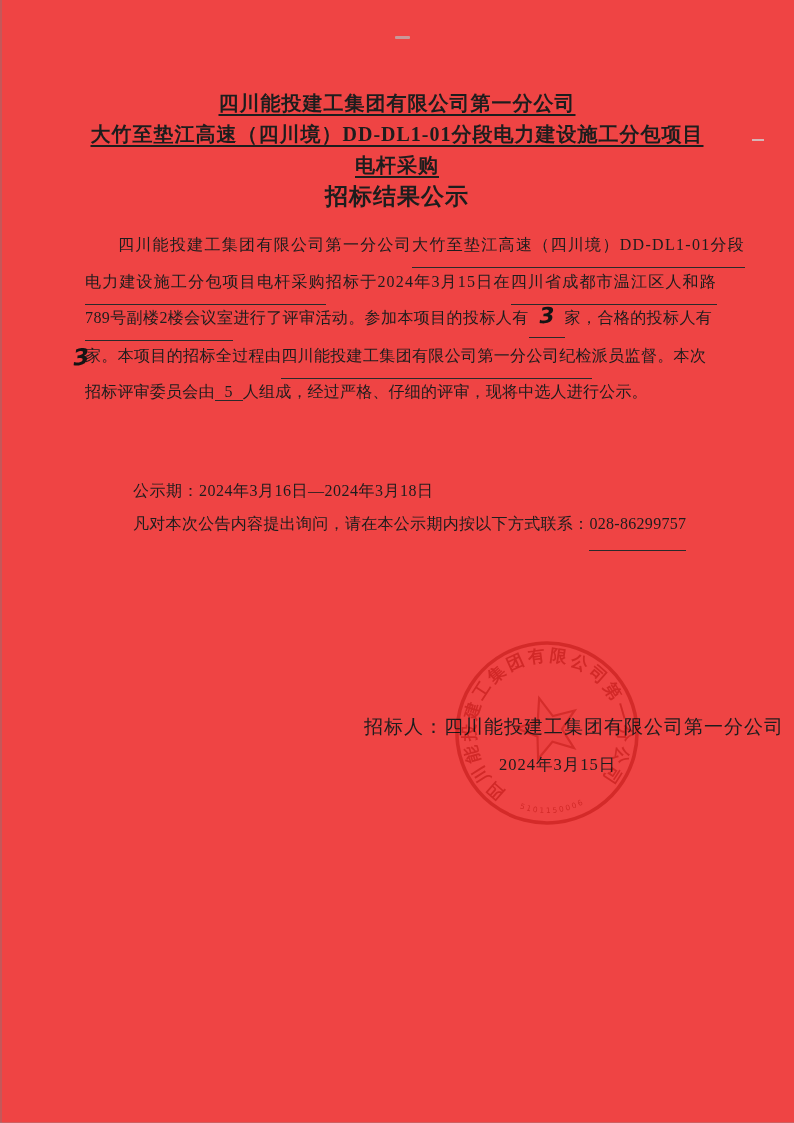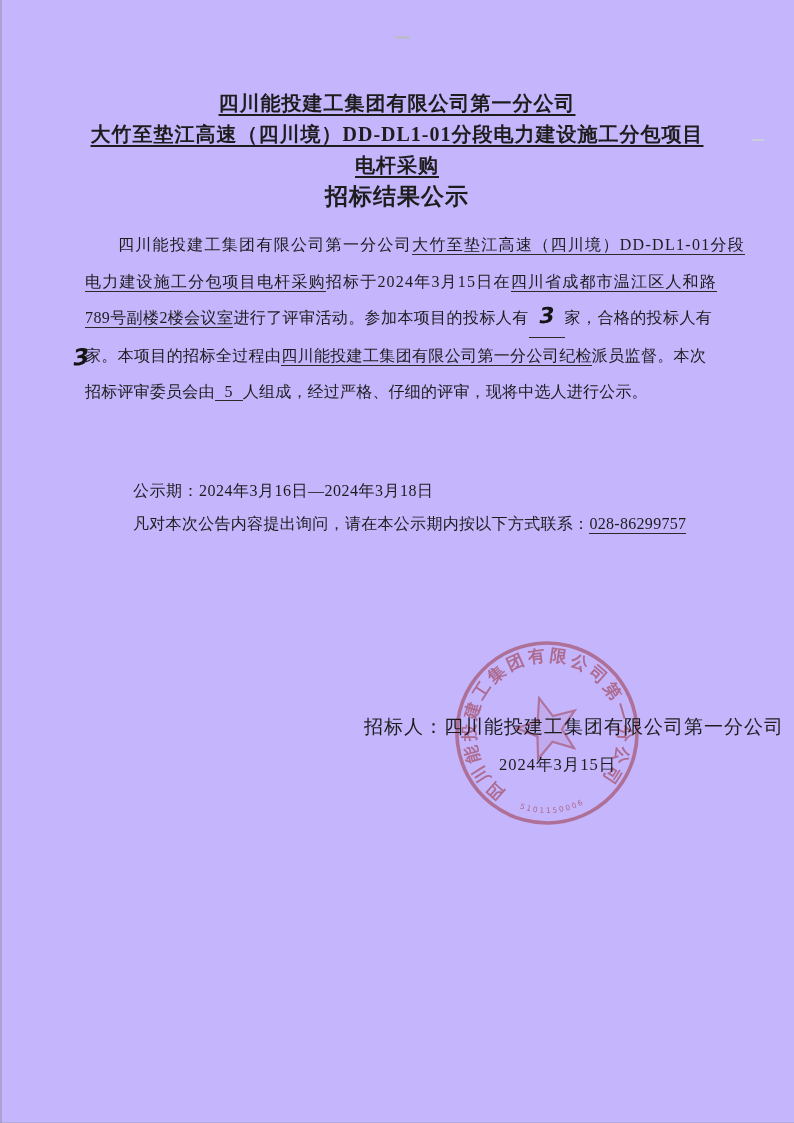--- a/index.html
+++ b/index.html
@@ -1,40 +1,40 @@
 <!DOCTYPE html>
 <html><head>
 <meta charset="utf-8">
 <style>
   html,body{margin:0;padding:0;background:#ffffff;}
   .page{
     position:relative;
     width:794px;height:1123px;
     margin:0 auto;
-    background:#c4b5fd;
+    background:#ef4444;
     overflow:hidden;
     font-family:"Liberation Serif","DejaVu Serif",serif;
     color:#1d1d1d;
   }
   
   .edge-left{position:absolute;left:0;top:0;width:2px;height:100%;background:rgba(120,125,128,.35);}
   .edge-bottom{position:absolute;left:0;bottom:0;width:100%;height:1px;background:rgba(150,150,150,.35);}
   .speck-top{position:absolute;left:395px;top:36px;width:15px;height:3px;background:#b9bcbd;opacity:.7;border-radius:1px;}
   .speck-right{position:absolute;left:752px;top:139px;width:12px;height:2px;background:#cfd2d3;opacity:.8;}
 
   
   .titles{position:absolute;left:0;top:88px;width:100%;text-align:center;}
   .title-line{font-size:20px;font-weight:bold;line-height:31px;letter-spacing:1px;}
   .title-line.u{text-decoration:underline;text-underline-offset:4px;text-decoration-thickness:1.5px;}
   .title-line.sub{font-weight:600;font-size:23px;text-decoration:none;}
 
   
   .body-par{position:absolute;left:85px;top:227px;width:640px;font-size:16px;}
   .bline{line-height:36.5px;white-space:nowrap;}
-  .bline .u{border-bottom:1px solid #2a2a2a;padding-bottom:1px;}
+  .bline .u{border-bottom:1px solid #2a2a2a;padding-bottom:14px;}
   .ls13{letter-spacing:1.3px;} .ls12{letter-spacing:1.2px;}
   .ls04{letter-spacing:0.4px;} .ls03{letter-spacing:0.35px;} .ls02{letter-spacing:0.2px;}
   .indent{display:inline-block;width:33px;}
   .blank3{display:inline-block;width:36px;border-bottom:1px solid #2a2a2a;text-align:center;vertical-align:baseline;}
   .hand{
     font-family:"DejaVu Sans",sans-serif;
     font-weight:bold;color:#141414;
     display:inline-block;
     transform:skewX(-12deg) rotate(-4deg);
   }
@@ -46,21 +46,21 @@
   .winner{position:absolute;left:133px;top:441px;font-size:16px;white-space:nowrap;}
   .winner-name{
     display:inline-block;min-width:256px;
     border-bottom:1.5px solid #222;
     padding:0 4px 2px 6px;margin-left:4px;
     font-size:25px;letter-spacing:1px;line-height:26px;
     transform:rotate(-0.5deg);
   }
   .pubrow{position:absolute;left:133px;top:481px;font-size:16px;letter-spacing:.5px;}
   .contactrow{position:absolute;left:133px;top:514px;font-size:16px;letter-spacing:.3px;}
-  .phone{border-bottom:1px solid #2a2a2a;padding-bottom:1px;font-family:"Liberation Serif",serif;}
+  .phone{border-bottom:1px solid #2a2a2a;padding-bottom:18px;font-family:"Liberation Serif",serif;}
 
   
   .bidder{position:absolute;left:364px;top:714px;font-size:19px;letter-spacing:1px;white-space:nowrap;z-index:2;}
   .docdate{position:absolute;left:499px;top:754px;font-size:16.5px;letter-spacing:1px;z-index:2;}
 
   
   .seal{position:absolute;left:445px;top:631px;width:204px;height:204px;z-index:3;
         mix-blend-mode:multiply;opacity:.88;}
 </style>
 </head>

